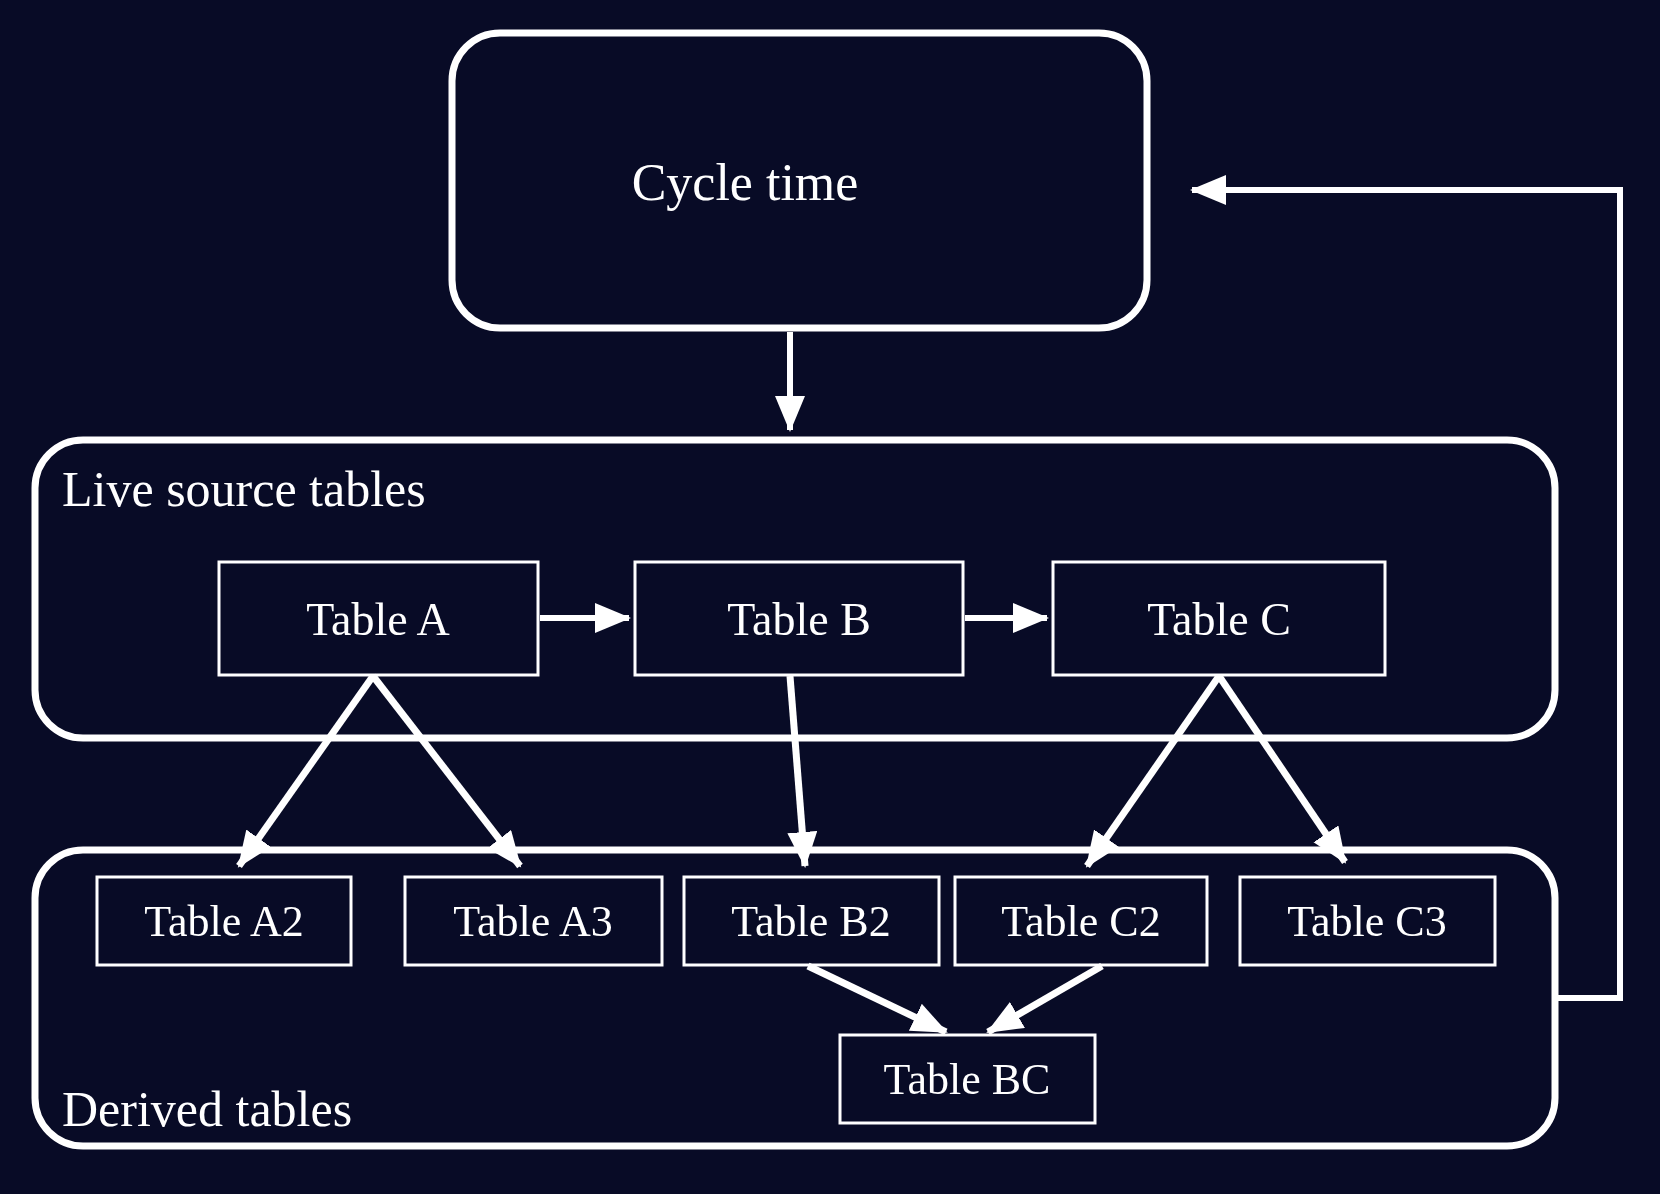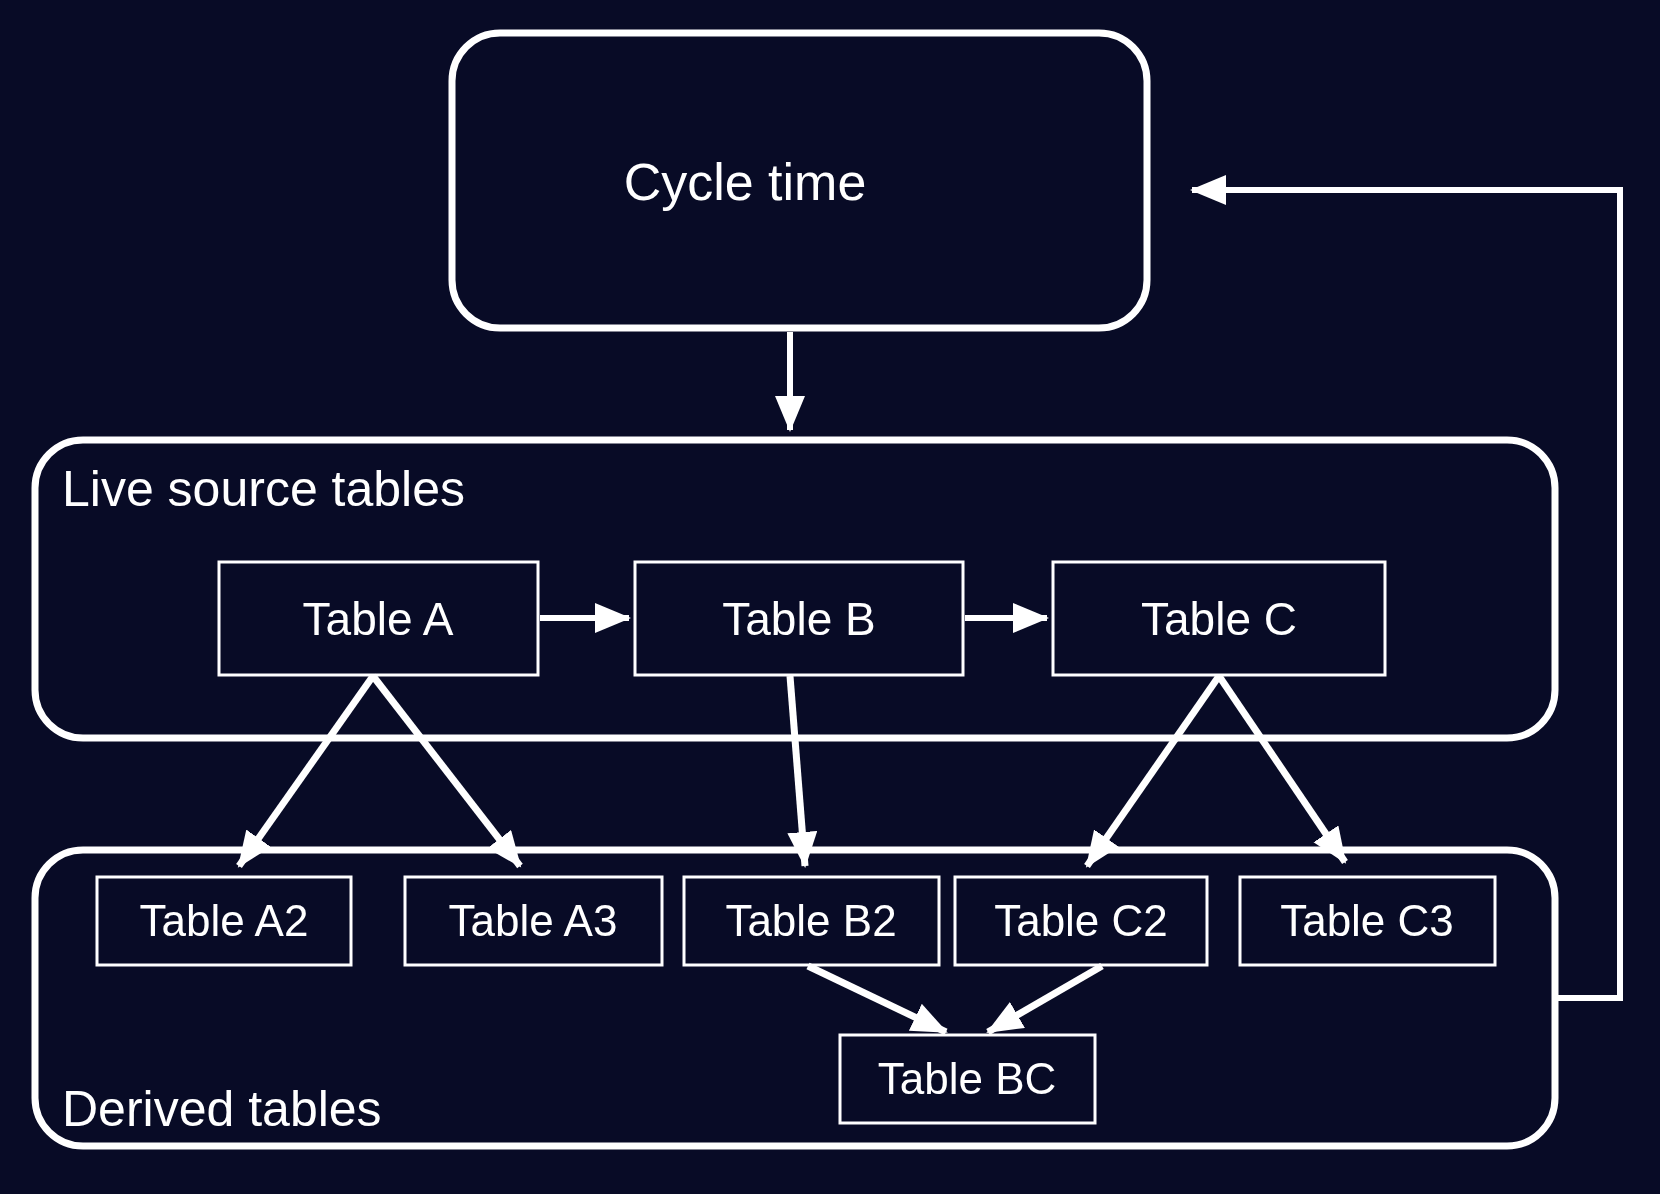--- a/index.html
+++ b/index.html
@@ -6,21 +6,21 @@
     --bg:#080b26;
     --line:#ffffff;
     --text:#ffffff;
   }
   html,body{margin:0;padding:0;background:var(--bg);}
   .stage{
     position:relative;
     width:1660px;height:1194px;
     background:var(--bg);
     overflow:hidden;
-    font-family:Liberation Sans, sans-serif;
+    font-family:Liberation Serif, serif;
   }
   svg{display:block;}
   .shape{fill:none;stroke:var(--line);}
   .container-box{stroke-width:7;}
   .cycle-box{stroke-width:7;}
   .table-box{stroke-width:3;}
   .edge{stroke:var(--line);fill:none;}
   .edge-thick{stroke-width:7;}
   .edge-mid{stroke-width:6;}
   .lbl{fill:var(--text);}

